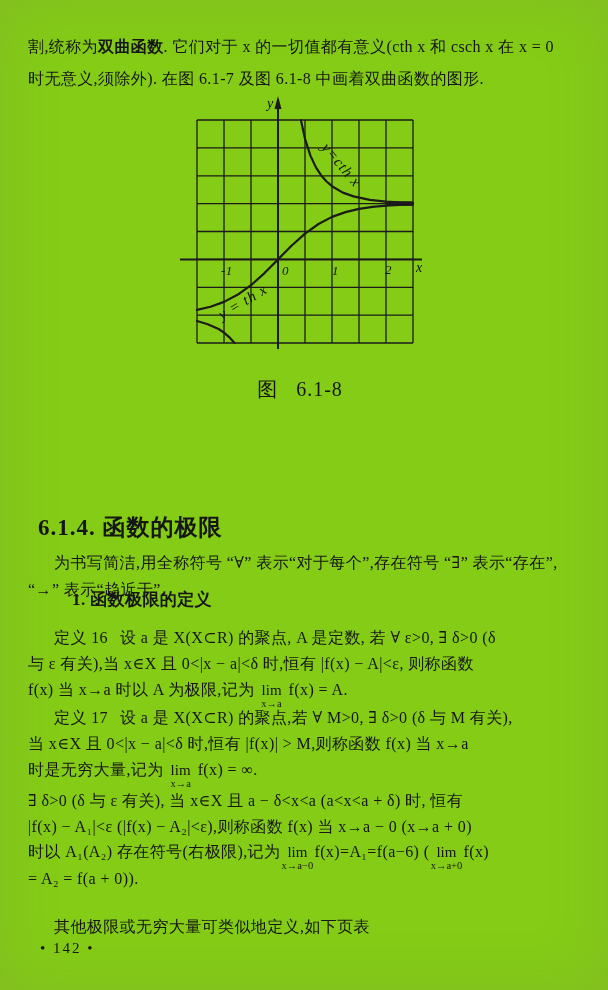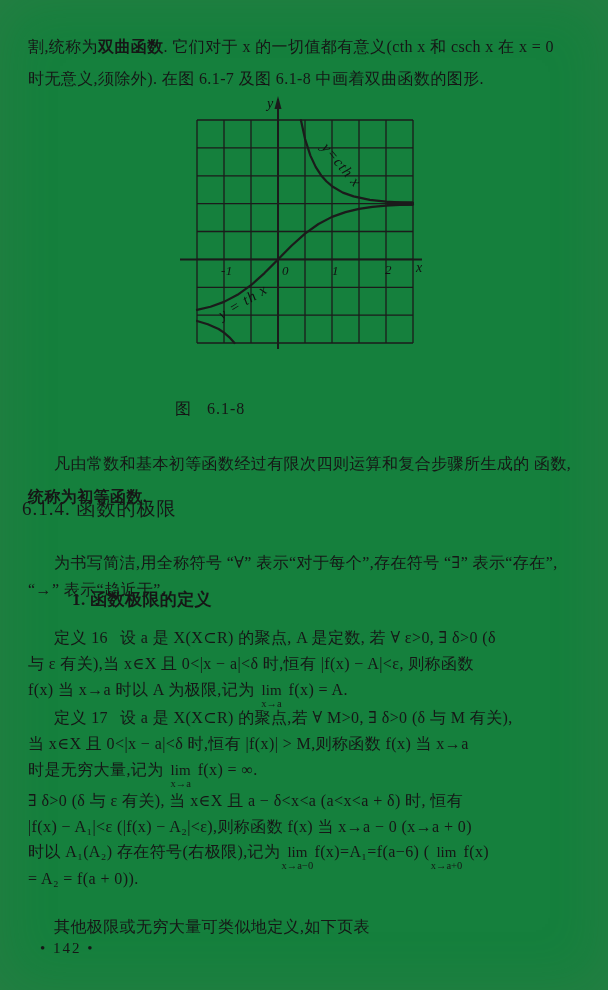--- a/index.html
+++ b/index.html
@@ -1,37 +1,37 @@
 <!DOCTYPE html>
 <html><head>
 <meta charset="utf-8">
 <style>
   html,body{margin:0;padding:0;background:#d8d6d0;}
   .page{
     position:relative;
     width:608px;height:990px;
     margin:0 auto;
-    background:#15803d;
+    background:#84cc16;
     color:#161616;
     font-family:"Liberation Serif","DejaVu Serif",serif;
     font-size:16px;
     letter-spacing:0.4px;
     overflow:hidden;
     box-shadow:inset 0 0 60px rgba(120,115,100,0.18);
   }
   .abs{position:absolute;left:28px;}
   .line{display:block;white-space:nowrap;}
   .indent{padding-left:26px;}
   b,.bold{font-weight:bold;}
   .p1{top:15px;line-height:32px;}
   .fig{top:93px;left:175px;width:250px;}
   .fig svg{display:block;}
-  .caption{top:376px;left:175px;width:250px;white-space:pre;font-size:16px;letter-spacing:1px;margin-top:23px;}
+  .caption{top:376px;left:175px;width:250px;text-align:center;white-space:pre;font-size:20px;letter-spacing:1px;}
   .p2{top:431px;line-height:33px;}
-  .h1{top:496px;left:22px;font-size:19px;font-weight:normal;letter-spacing:1px;margin:0;}
+  .h1{top:496px;left:22px;font-size:23px;font-weight:bold;letter-spacing:1px;margin:16px;}
   .p3{top:533px;line-height:27px;}
   .h2{top:588px;left:72px;font-size:17px;font-weight:bold;margin:0;}
   .d16{top:609px;line-height:26px;}
   .d17{top:689px;line-height:26px;}
   .d18{top:772px;line-height:25.5px;}
   .closing{top:901px;left:54px;}
   .pagenum{top:940px;left:40px;font-size:15px;letter-spacing:2px;}
   .dlabel{font-weight:normal;margin-right:12px;}
   .lim{display:inline-block;position:relative;margin:0 7px;vertical-align:baseline;}
   .lim .w{font-size:15px;letter-spacing:0;}
@@ -87,24 +87,20 @@
       <text class="figtext" x="46" y="182" font-size="13">-1</text>
       <text class="figtext" x="107" y="182" font-size="13">0</text>
       <text class="figtext" x="157" y="182" font-size="13">1</text>
       <text class="figtext" x="210" y="181" font-size="13">2</text>
       <text class="figtext" transform="translate(146,55) rotate(50)" font-size="15" letter-spacing="1">y=cth x</text>
       <text class="figtext" transform="translate(47,227) rotate(-31)" font-size="15" letter-spacing="1">y = th x</text>
     </svg>
   </div>
   <div class="abs caption">图   6.1-8</div>
 
-  <p class="abs p2">
-    <span class="line indent">凡由常数和基本初等函数经过有限次四则运算和复合步骤所生成的 函数,</span>
-    <span class="line bold">统称为初等函数.</span>
-  </p>
 
   <h1 class="abs h1">6.1.4. 函数的极限</h1>
 
   <p class="abs p3">
     <span class="line indent">为书写简洁,用全称符号 “∀” 表示“对于每个”,存在符号 “∃” 表示“存在”,</span>
     <span class="line">“→” 表示“趋近于”.</span>
   </p>
 
   <h2 class="abs h2">1. 函数极限的定义</h2>
 

